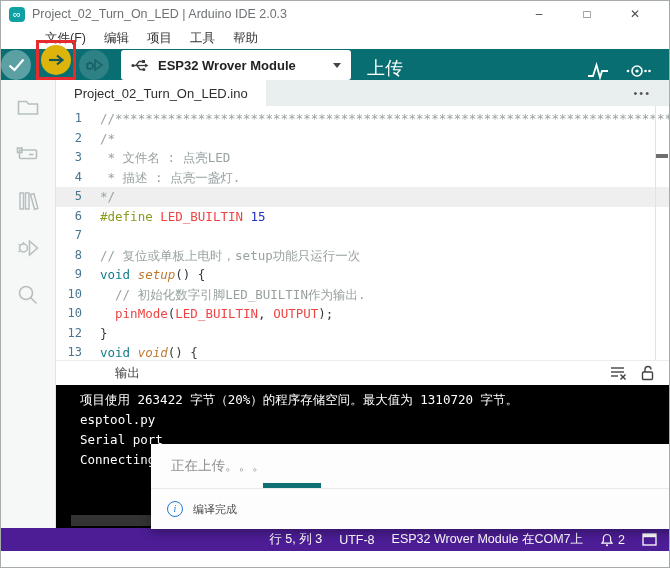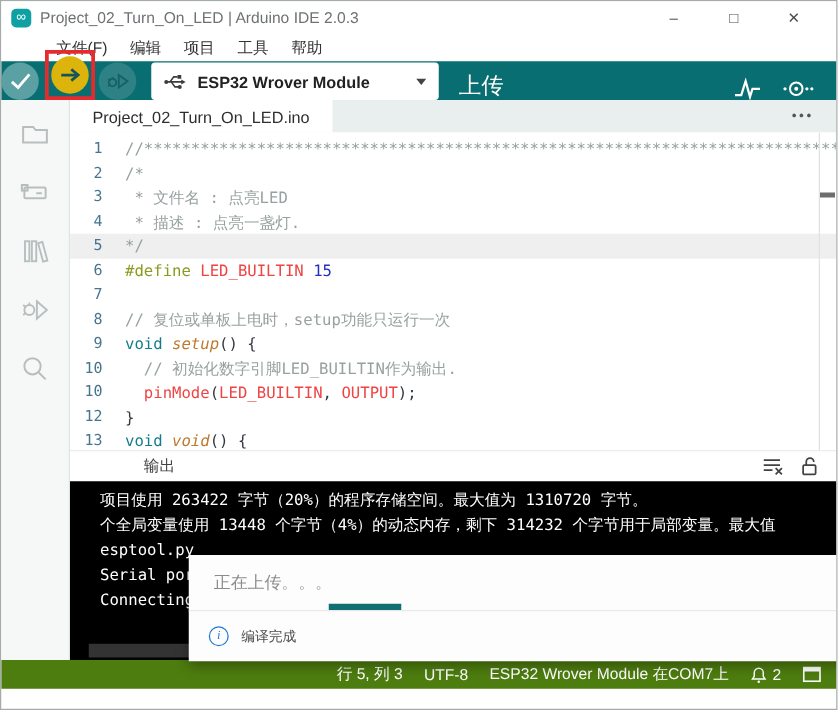--- a/index.html
+++ b/index.html
@@ -63,21 +63,21 @@
   .notif { position:absolute; left:150px; top:443px; width:613px; background:#fdfdfd; box-shadow:0 3px 10px rgba(0,0,0,.35); z-index:5; }
   .notif-top { height:44px; position:relative; }
   .notif-top-text { padding:13px 0 0 20px; font-size:13.5px; color:#8c8c8c; }
   .progress-thumb { position:absolute; left:112px; top:39px; width:58px; height:5px; background:#0f6f72; }
   .notif-bottom { height:41px; border-top:1px solid #e9e9e9; display:flex; align-items:center; padding:0 16px; gap:10px; }
   .info-icon { width:16px; height:16px; flex:none; border:1.5px solid #1f7ad4; border-radius:50%; color:#1f7ad4; font-size:10px; line-height:13px; text-align:center; font-family:"Liberation Serif", serif; font-style:italic; }
   .notif-bottom-text { font-size:11px; color:#4a4a4a; }
   .close-x { margin-left:auto; color:#4a4a4a; font-size:14px; padding-right:8px; }
 
   
-  .statusbar { height:23px; background:#4d7c0f; color:#fff; display:flex; align-items:center; justify-content:flex-end; gap:17px; font-size:12.5px; padding-right:12px; }
+  .statusbar { height:23px; background:#4c1d95; color:#fff; display:flex; align-items:center; justify-content:flex-end; gap:17px; font-size:12.5px; padding-right:12px; }
   .sb-item { display:flex; align-items:center; gap:4px; white-space:nowrap; }
 </style>
 </head>
 <body>
 
 <div class="window">
 
   <div class="titlebar">
     <div class="logo">∞</div>
     <div class="title-text">Project_02_Turn_On_LED | Arduino IDE 2.0.3</div>
@@ -226,21 +226,20 @@
           <svg width="15" height="16" viewBox="0 0 15 16">
               <rect x="2.5" y="7" width="10" height="7.5" rx="1" fill="none" stroke="#424242" stroke-width="1.4"></rect>
               <path d="M5 7 V4.5 a3 3 0 0 1 6 0" fill="none" stroke="#424242" stroke-width="1.4"></path>
             </svg>
         </div>
       </div>
 
       <div class="console">
         <div id="console-area">
             <div class="console-row">项目使用 263422 字节（20%）的程序存储空间。最大值为 1310720 字节。</div>
-            <div class="console-row">个全局变量使用 13448 个字节（4%）的动态内存，剩下 314232 个字节用于局部变量。最大值</div>
             <div class="console-row">esptool.py </div>
             <div class="console-row">Serial port</div>
             <div class="console-row">Connecting....</div>
           </div>
         <div class="console-scrollbar"></div>
       </div>
     </div>
   </div>
 
   <div class="notif">

